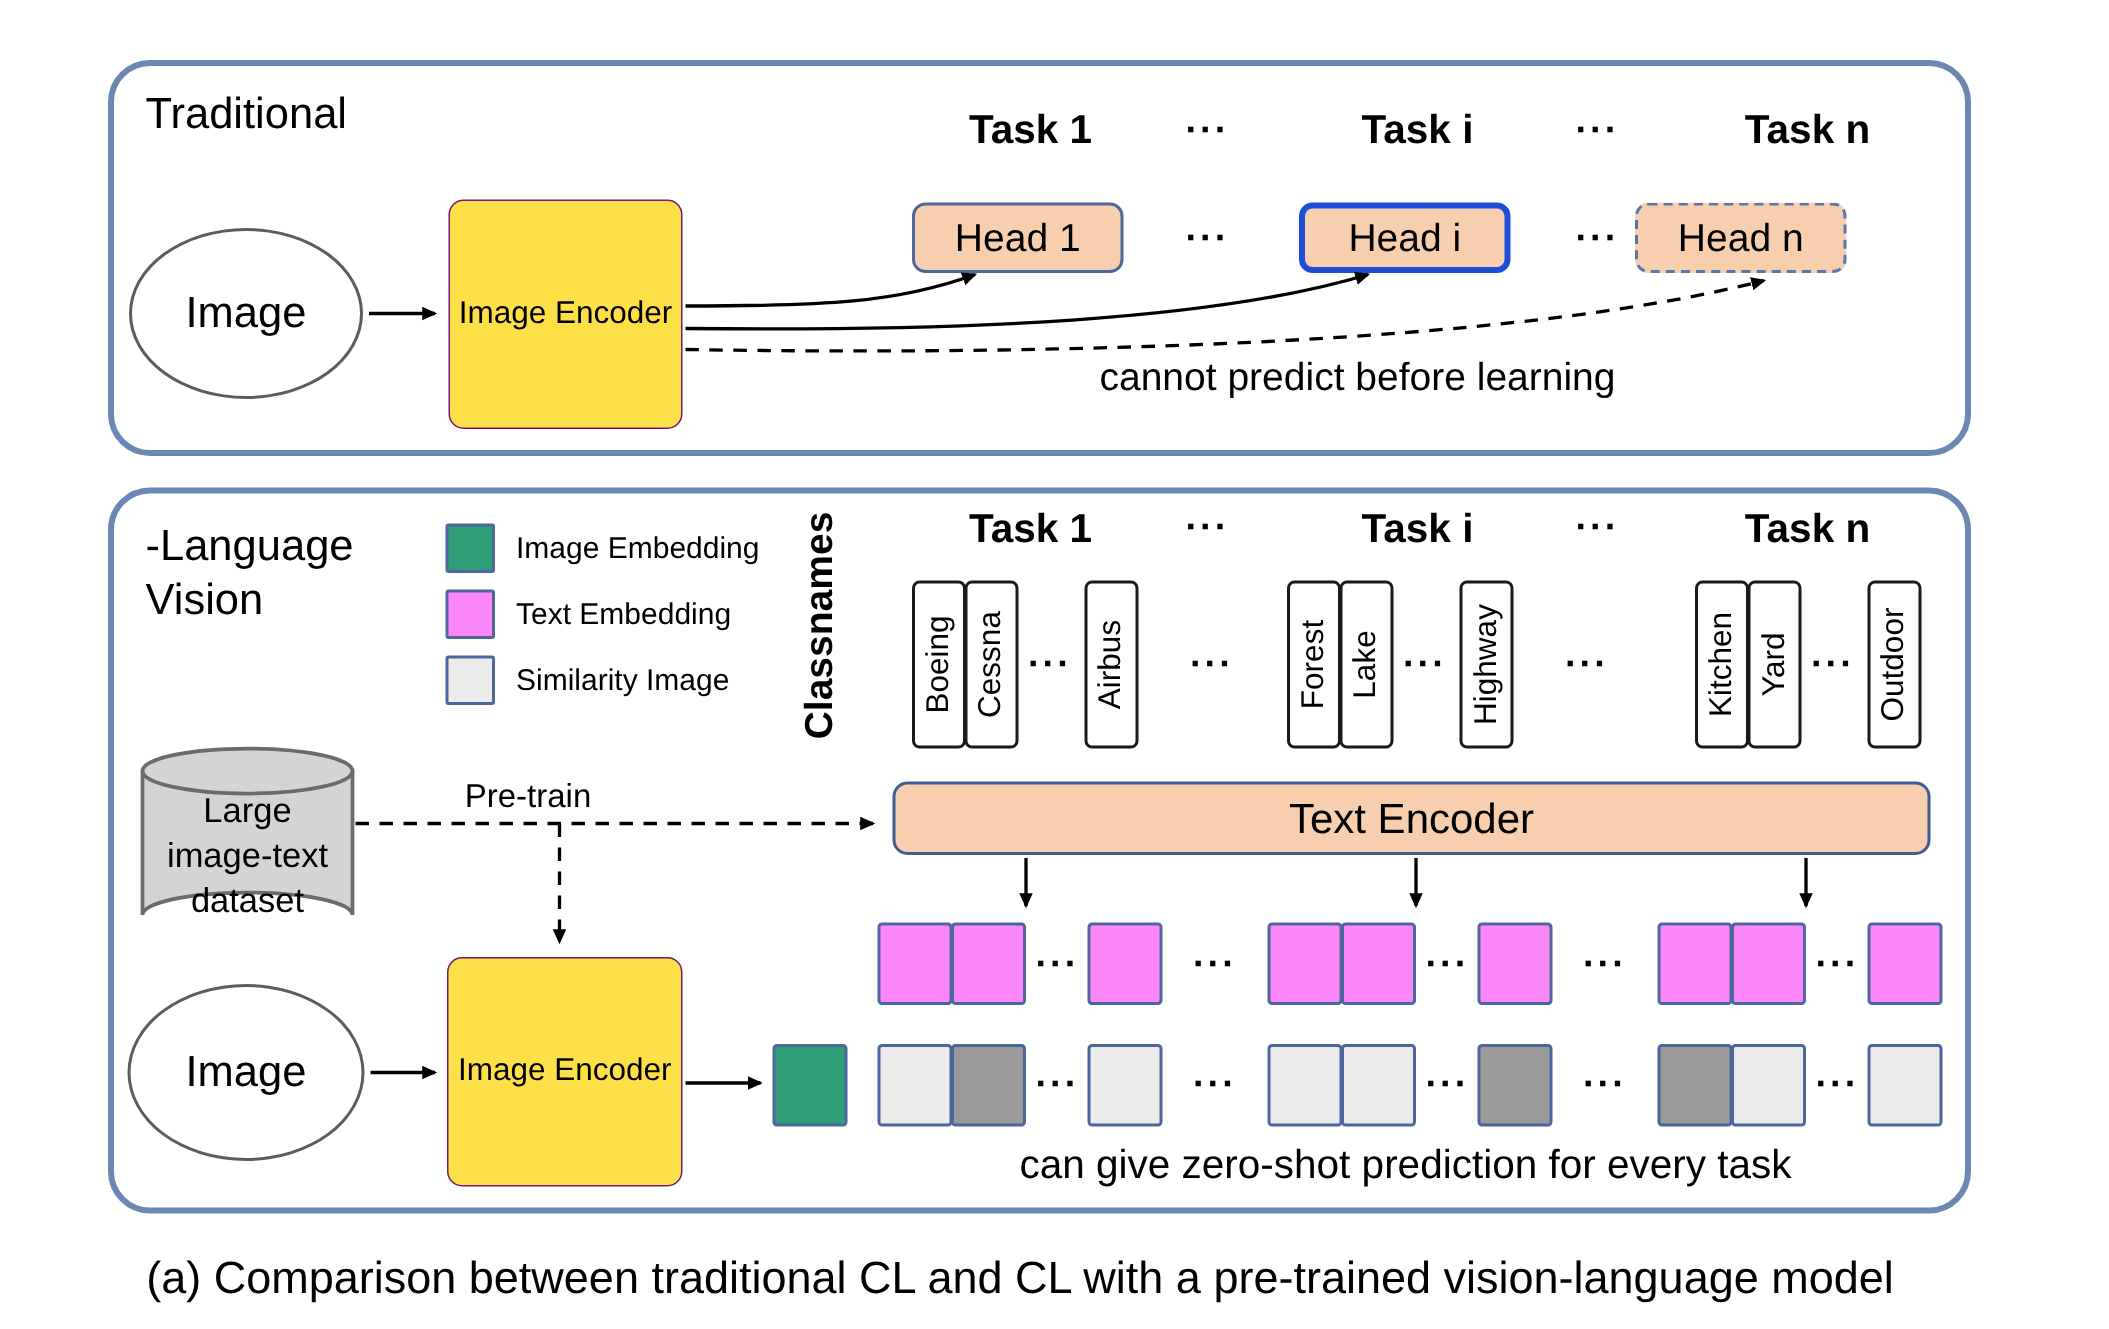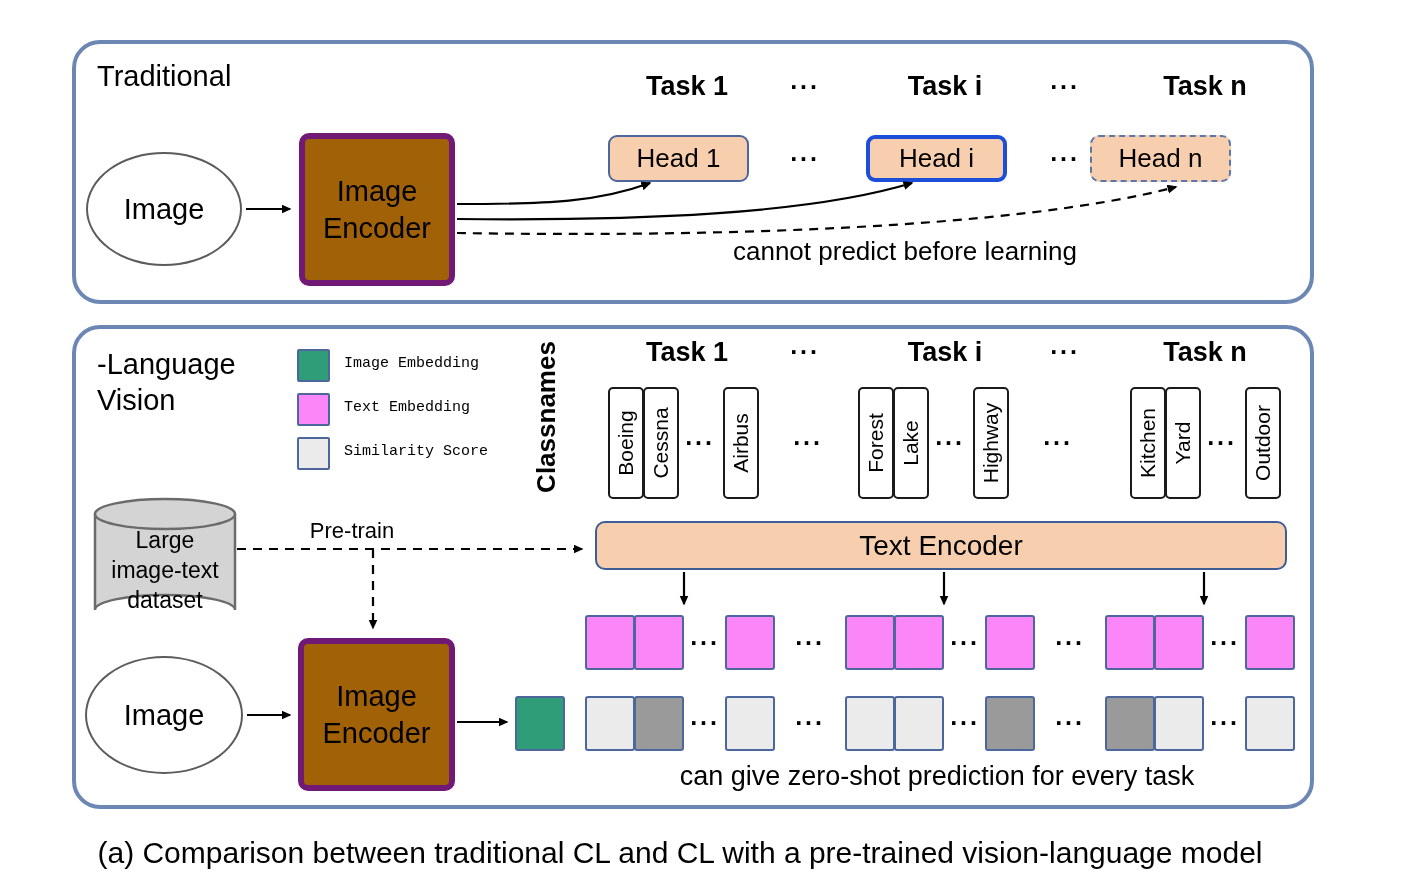--- a/index.html
+++ b/index.html
@@ -16,43 +16,43 @@
   .panel-title{position:absolute;font-size:29px;z-index:2;}
   #trad-label{left:97px;top:60px;}
   #vl-label{left:97px;top:346px;line-height:1.25;}
   .ellipse{
     position:absolute;border:2.5px solid #5c5c5c;border-radius:50%;background:#fff;
     display:flex;align-items:center;justify-content:center;font-size:29px;z-index:2;box-sizing:border-box;
   }
   #ellipse-top{left:86px;top:152px;width:156px;height:114px;}
   #ellipse-bottom{left:85px;top:656px;width:158px;height:118px;}
   .encoder{
-    position:absolute;background:#a16207;border:6px solid #701a75;border-radius:10px;
+    position:absolute;background:#fde047;border:1px solid #701a75;border-radius:10px;
     display:flex;align-items:center;justify-content:center;text-align:center;
-    font-size:29px;line-height:1.25;z-index:2;box-sizing:border-box;
+    font-size:21px;line-height:1.25;z-index:2;box-sizing:border-box;
   }
   #encoder-top{left:299px;top:133px;width:156px;height:153px;}
   #encoder-bottom{left:298px;top:638px;width:157px;height:153px;}
   .task-label{
     position:absolute;font-weight:bold;font-size:27px;white-space:nowrap;
     transform:translateX(-50%);z-index:2;
   }
   .head{
     position:absolute;width:141px;height:47px;background:#f8cfae;border-radius:9px;
     display:flex;align-items:center;justify-content:center;font-size:26px;z-index:2;box-sizing:border-box;
   }
   .head-1{border:2px solid #4d679c;}
   .head-i{border:4px solid #1d4ed8;}
   .head-n{border:2.5px dashed #5a77ad;}
   .annotation{position:absolute;font-size:26px;white-space:nowrap;transform:translateX(-50%);z-index:2;}
   .legend-swatch{
     position:absolute;left:297px;width:33px;height:33px;border:2px solid #4d679c;
     border-radius:2px;z-index:2;box-sizing:border-box;
   }
-  .legend-label{position:absolute;left:344px;font-size:15px;z-index:2;font-family:Liberation Mono, monospace;}
+  .legend-label{position:absolute;left:344px;font-size:20px;z-index:2;}
   #classnames-label{
     position:absolute;left:546px;top:417px;font-weight:bold;font-size:26px;white-space:nowrap;
     transform:translate(-50%,-50%) rotate(-90deg);z-index:2;
   }
   .cls-box{
     position:absolute;background:#fff;border:2px solid #1a1a1a;border-radius:5px;
     display:flex;align-items:center;justify-content:center;z-index:2;box-sizing:border-box;
   }
   .cls-box span{transform:rotate(-90deg);white-space:nowrap;font-size:21px;}
   #text-encoder{
@@ -113,21 +113,21 @@
   <div class="panel-title" id="vl-label">
     <div>-Language</div>
     <div>Vision</div>
   </div>
 
   <div class="legend-swatch" style="top: 349px; background: rgb(47, 158, 120);"></div>
   <div class="legend-label" style="top:355px;">Image Embedding</div>
   <div class="legend-swatch" style="top: 393px; background: rgb(250, 134, 248);"></div>
   <div class="legend-label" style="top:399px;">Text Embedding</div>
   <div class="legend-swatch" style="top: 437px; background: rgb(235, 235, 235);"></div>
-  <div class="legend-label" style="top:443px;">Similarity Score</div>
+  <div class="legend-label" style="top:443px;">Similarity Image</div>
 
   <div id="classnames-label">Classnames</div>
 
   <div class="task-label" style="left:687px;top:337px;">Task 1</div>
   <div class="task-label" style="left:945px;top:337px;">Task i</div>
   <div class="task-label" style="left:1205px;top:337px;">Task n</div>
 
   <div id="dataset-label">
     <div>Large</div>
     <div>image-text</div>

